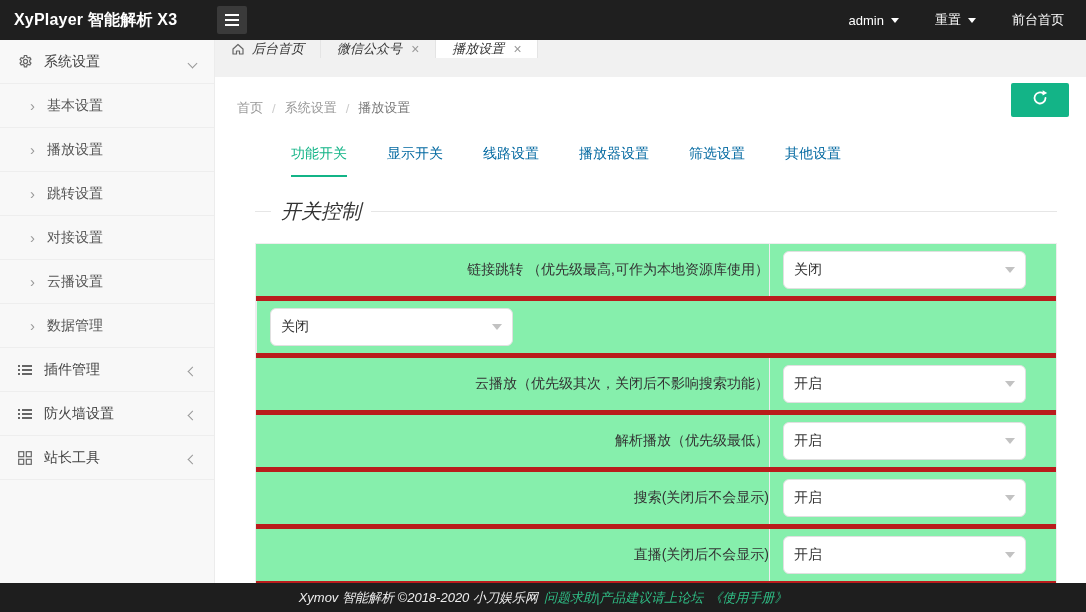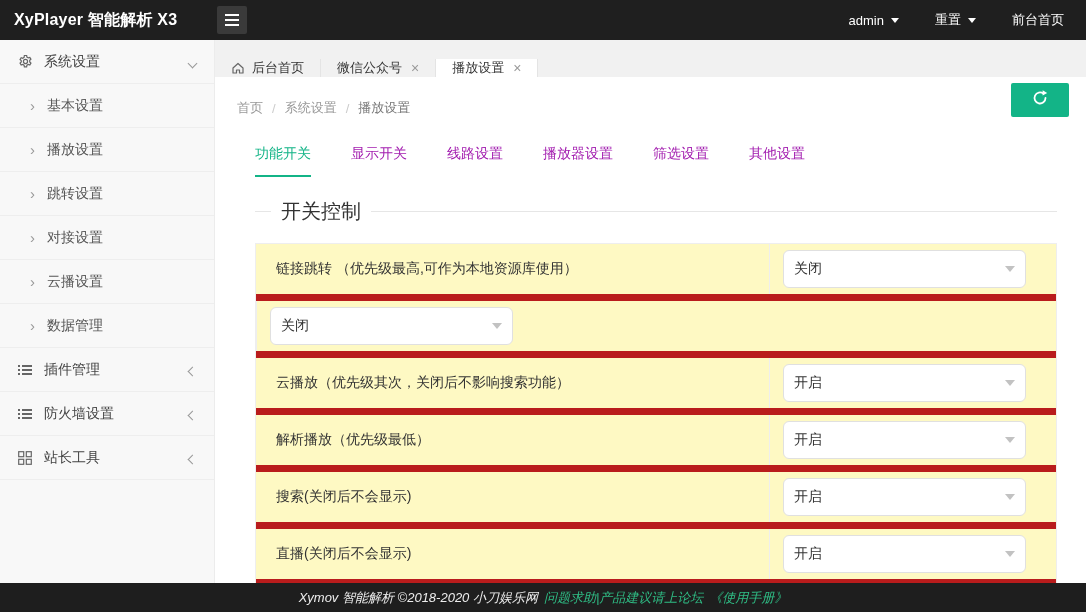--- a/index.html
+++ b/index.html
@@ -22,43 +22,43 @@
   .side-item .icon { width:26px; display:flex; align-items:center; }
   .chev { width:7px; height:7px; border-right:1px solid #999; border-bottom:1px solid #999; display:inline-block; }
   .chev.down { transform:rotate(45deg); margin-top:-3px; }
   .chev.left { transform:rotate(135deg); }
   .side-item .chev-wrap { margin-left:auto; }
   .side-sub { padding-left:30px; color:#555; }
   .side-sub .arrow { color:#999; margin-right:12px; font-size:15px; line-height:1; }
 
   
   .main { position:absolute; left:215px; top:40px; right:0; bottom:29px; background:#fff; overflow:hidden; }
-  .tabstrip { height:37px; background:#f1f1f1; display:flex; align-items:flex-end; }
+  .tabstrip { height:37px; background:#f1f1f1; display:flex; align-items:flex-start;font-style:italic; }
   .tab { display:flex; align-items:center; padding:0 16px; font-size:13px; color:#333; border-right:1px solid #e4e4e4; cursor:pointer; white-space:nowrap; }
   .tab .ticon { margin-right:7px; display:flex; align-items:center; }
   .tab .close { color:#999; font-size:14px; margin-left:9px; line-height:1; }
   .tab.active { background:#fff; }
 
   .crumb-row { height:40px; display:flex; align-items:flex-end; padding:0 17px 0 22px; background:#fff; }
   .crumb { font-size:13px; color:#999; display:flex; align-items:center; }
   .crumb .sep { margin:0 9px; color:#ccc; }
   .crumb .current { color:#777; }
   .refresh-btn { margin-left:auto; width:58px; height:34px; background:#13b487; border-radius:2px; display:flex; align-items:center; justify-content:center; cursor:pointer; }
 
   .content { padding:14px 29px 0 40px; }
   .ctabs { display:flex; gap:40px; font-size:14px; margin-top:14px; }
-  .ctab { padding-bottom:12px; color:#a21caf; cursor:pointer; border-bottom:2px solid transparent; white-space:nowrap; }
-  .ctab.active { color:#13b487; border-bottom-color:#13b487; }
-
-  .fieldset { position:relative; margin-top:22px; height:24px; }
+  .ctab { padding-bottom:12px; color:#0369a1; cursor:pointer; border-bottom:2px solid transparent; white-space:nowrap; }
+  .ctab.active { color:#13b487; border-bottom-color:#13b487;margin-left:36px; }
+
+  .fieldset { position:relative; margin-top:22px; height:24px;font-style:italic; }
   .fieldset .line { position:absolute; left:0; right:0; top:50%; border-top:1px solid #e6e6e6; }
   .fieldset .legend { position:absolute; left:16px; top:50%; transform:translateY(-50%); background:#fff; padding:0 10px; font-size:20px; color:#333; white-space:nowrap; }
 
   .settings { margin-top:20px; border:1px solid #eee; border-bottom:none; }
-  .srow { display:flex; align-items:center; height:57px; border-bottom:7px solid #b91c1c; background:#fef9c3; }
+  .srow { display:flex; align-items:center; height:57px; border-bottom:5px solid #b91c1c; background:#86efac;text-align:right; }
   .slabel { flex:1; padding-left:20px; font-size:14px; color:#333; white-space:nowrap; }
   .scontrol { width:287px; align-self:stretch; display:flex; align-items:center; border-left:1px solid #eee; padding-left:13px; }
   .select { position:relative; width:243px; height:38px; border:1px solid #e0e0e0; border-radius:6px; display:flex; align-items:center; padding-left:10px; font-size:14px; color:#333; cursor:pointer; background:#fff; }
   .dchev { position:absolute; right:10px; top:50%; margin-top:-3px; width:0; height:0; border-left:5px solid transparent; border-right:5px solid transparent; border-top:6px solid #c2c2c2; }
 
   
   .footer { position:absolute; left:0; right:0; bottom:0; height:29px; background:#1e1e1e; display:flex; align-items:center; justify-content:center; font-size:13px; color:#ededed; white-space:nowrap; z-index:6;font-style:italic; }
   .footer .green { color:#2fbd85; margin-left:6px; cursor:pointer; }
 </style>
 </head>

